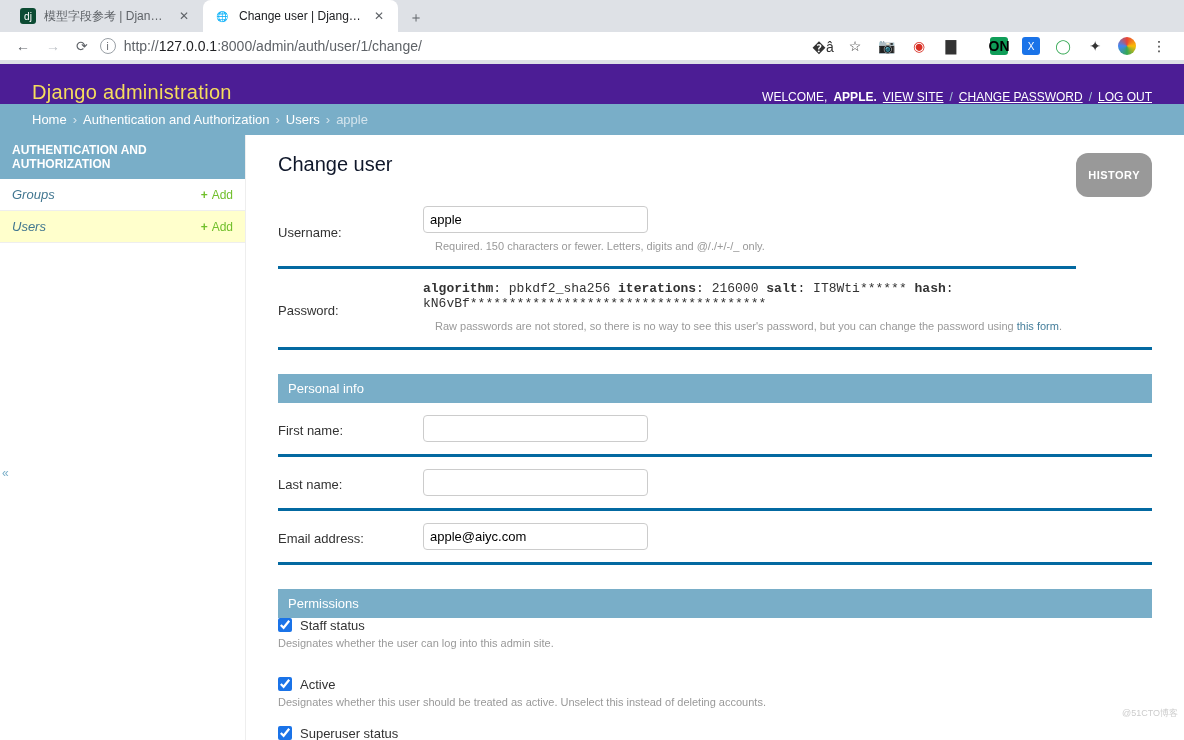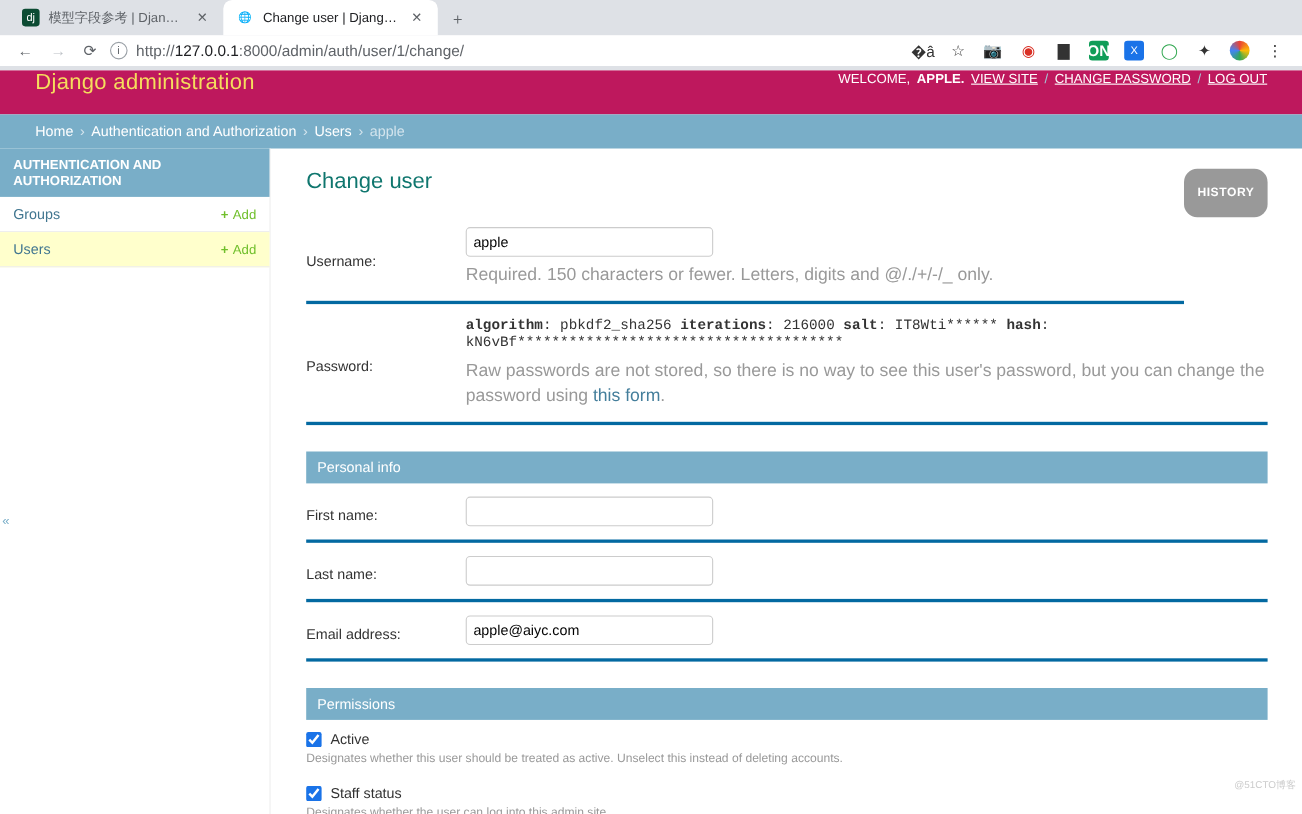--- a/index.html
+++ b/index.html
@@ -17,57 +17,57 @@
 .addr-bar { background: #fff; height: 28px; display: flex; align-items: center; padding: 0 8px; gap: 12px; }
 .nav-icons { display: flex; align-items: center; gap: 16px; color: #5f6368; padding-left: 8px; }
 .nav-icons .disabled { color: #bdc1c6; }
 .urlbox { display: flex; align-items: center; gap: 8px; flex: 1; font-size: 14px; color: #5f6368; }
 .urlbox .info-icon { width: 16px; height: 16px; border: 1px solid #9aa0a6; border-radius: 50%; display: inline-flex; align-items: center; justify-content: center; font-size: 10px; }
 .url-text { color: #202124; }
 .url-host { color: #202124; }
 .url-path { color: #5f6368; }
 .ext-icons { display: flex; align-items: center; gap: 14px; padding-right: 8px; }
 .ext-icons span { width: 18px; height: 18px; display: inline-flex; align-items: center; justify-content: center; font-size: 14px; }
-.ext-green { background:#0f9d58; color:#ffffff; border-radius:3px; font-size:10px; font-weight:bold; }
+.ext-green { background:#0f9d58; color:#000000; border-radius:3px; font-size:10px; font-weight:bold;margin-left:16px; }
 .ext-red { color:#d93025; }
 .avatar-ext { width:20px; height:20px; border-radius:50%; background: conic-gradient(#ea4335,#fbbc04,#34a853,#4285f4,#ea4335); }
 
 
-.dj-header { background: #be185d; color: #fff; height: 40px; display: flex; align-items: flex-start; justify-content: space-between; padding: 0 32px; }
+.dj-header { background: #4c1d95; color: #fff; height: 40px; display: flex; align-items: flex-end; justify-content: space-between; padding: 0 32px; }
 .dj-title { color: #f5dd5d; font-size: 20px; font-weight: 400; letter-spacing: 0.3px; }
 .dj-user { font-size: 12px; color: #fff; display: flex; align-items: center; gap: 6px; }
 .dj-user .uname { font-weight: bold; }
 .dj-user a { color: #fff; text-decoration: underline; cursor: pointer; }
 .dj-user .sep { color: #a6c7d8; }
 
 .dj-bread { background: #79aec8; color: #fff; font-size: 13px; padding: 8px 32px; display: flex; align-items: center; gap: 6px; }
 .dj-bread a { color: #fff; cursor: pointer; }
 .dj-bread .chev { color: #d3e4ed; }
 .dj-bread .current { color: #d3e4ed; }
 
 .dj-body { display: flex; height: calc(740px - 64px - 40px - 30px); }
 .sidebar { width: 246px; border-right: 1px solid #eee; }
 .side-h { background: #79aec8; color: #fff; padding: 8px 12px; font-size: 12px; font-weight: bold; text-transform: uppercase; }
 .side-row { display: flex; align-items: center; justify-content: space-between; padding: 8px 12px; font-size: 13px; border-bottom: 1px solid #eee; }
 .side-row.sel { background: #ffffcc; }
-.side-row a.model { color: #417690; font-weight: 500; cursor: pointer; }
+.side-row a.model { color: #417690; font-weight: 500; cursor: pointer; font-style: italic; }
 .side-row .add { color: #70bf2b; display: flex; align-items: center; gap: 4px; font-size: 12px; cursor: pointer; }
 .side-row .add .plus { font-weight: bold; }
 
 .collapse-handle { position: absolute; left: 2px; top: 466px; color: #79aec8; font-size: 12px; cursor: pointer; }
 
 .content { flex: 1; padding: 18px 32px; overflow-y: auto; height: 100%; }
-.content h1 { font-size: 20px; font-weight: 400; color: #0f766e; margin-bottom: 18px; }
+.content h1 { font-size: 20px; font-weight: 400; color: #0f172a; margin-bottom: 18px; }
 .history-btn { float: right; background: #999; color: #fff; border-radius: 12px; padding: 16px 12px; font-size: 11px; font-weight: bold; letter-spacing: 0.5px; cursor: pointer; }
 
 .form-row { display: flex; align-items: center; padding: 12px 0; border-bottom: 3px solid #0369a1; }
 .form-row label { width: 145px; font-size: 13px; font-weight: 500; color: #333; padding-top: 5px; flex-shrink: 0; }
 .form-row .field { flex: 1; }
 .form-row input[type=text], .form-row input[type=email] { width: 225px; padding: 5px 6px; border: 1px solid #ccc; border-radius: 4px; font-size: 13px; }
-.help { font-size: 16px; color: #999; margin-top: 6px; line-height: 1.4; }
+.help { font-size: 11px; color: #999; margin-top: 6px; line-height: 1.4; margin-left: 12px; }
 .pwd-line { font-size: 13px; color: #333; margin-bottom: 8px; font-family: Liberation Mono, monospace; }
 .pwd-line b { font-weight: bold; }
 .pwd-help a { color: #447e9b; cursor: pointer; }
 
 .section-h { background: #79aec8; color: #fff; padding: 7px 10px; font-size: 13px; margin-top: 24px; }
 
 .chk-row { padding: 10px 0 4px; }
 .chk-line { display: flex; align-items: center; gap: 8px; font-size: 13px; }
 .chk-line input { width: 14px; height: 14px; accent-color: #1a73e8; }
 .chk-help { font-size: 11px; color: #999; margin-top: 4px; margin-bottom: 14px; }
@@ -198,37 +198,37 @@
       <label>Last name:</label>
       <div class="field"><input type="text" value="" style=""></div>
     </div>
     <div class="form-row">
       <label>Email address:</label>
       <div class="field"><input type="text" value="apple@aiyc.com" style=""></div>
     </div>
 
     <div class="section-h">Permissions</div>
 
+    <div class="chk-row" style="padding-top:0">
+      <div class="chk-line">
+        <input type="checkbox" checked="" style="">
+        <span>Staff status</span>
+      </div>
+      <div class="chk-help">Designates whether the user can log into this admin site.</div>
+    </div>
     <div class="chk-row">
       <div class="chk-line">
         <input type="checkbox" checked="" style="">
         <span>Active</span>
       </div>
       <div class="chk-help">Designates whether this user should be treated as active. Unselect this instead of deleting accounts.</div>
     </div>
     <div class="chk-row" style="padding-top:0">
       <div class="chk-line">
         <input type="checkbox" checked="" style="">
-        <span>Staff status</span>
-      </div>
-      <div class="chk-help">Designates whether the user can log into this admin site.</div>
-    </div>
-    <div class="chk-row" style="padding-top:0">
-      <div class="chk-line">
-        <input type="checkbox" checked="" style="">
         <span>Superuser status</span>
       </div>
     </div>
 
   </div>
 </div>
 
 <div class="watermark">@51CTO博客</div>
 
 </body></html>

